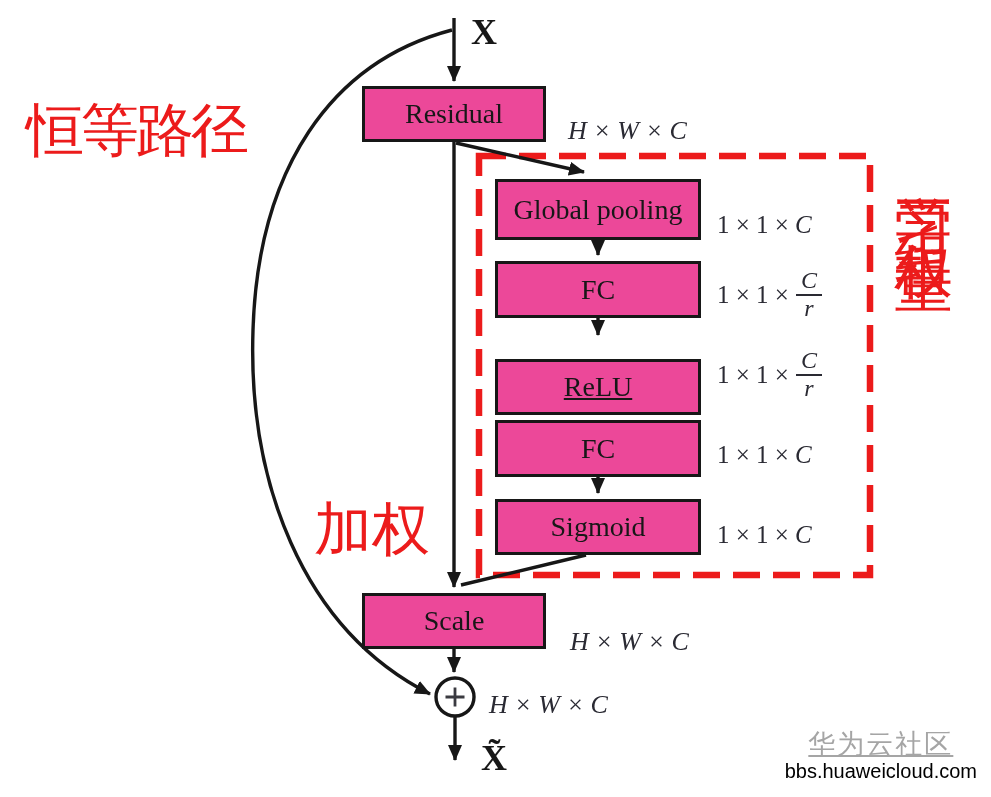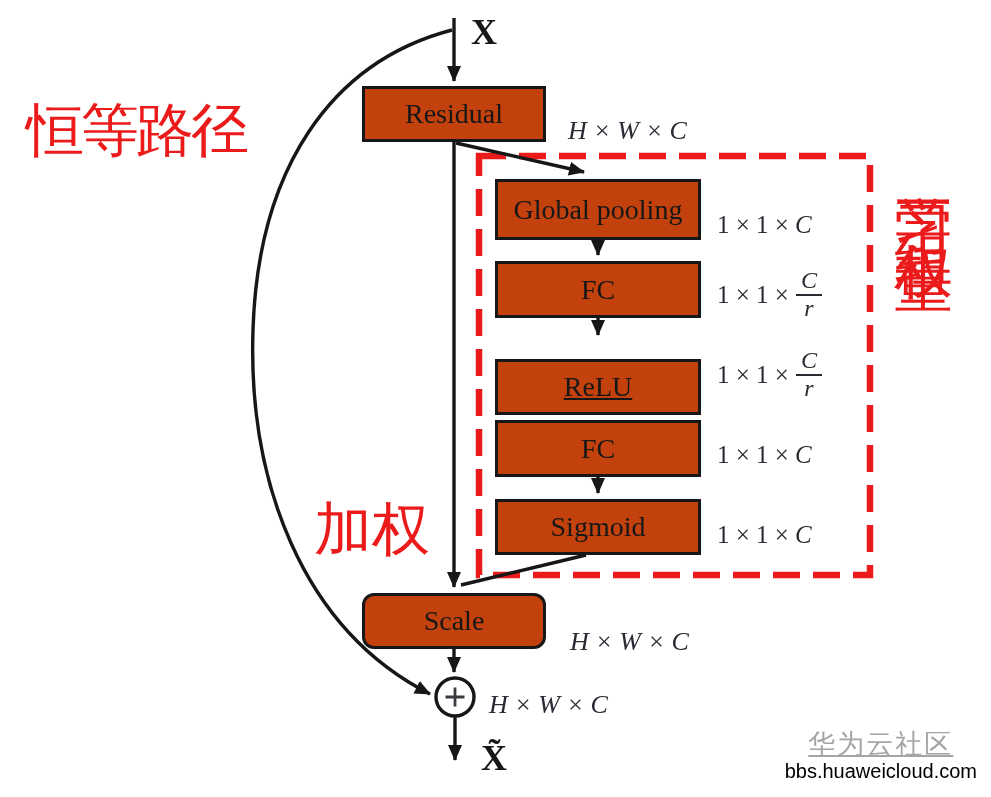--- a/index.html
+++ b/index.html
@@ -10,37 +10,37 @@
     background: #ffffff;
     overflow: hidden;
     font-family: "Liberation Serif", serif;
   }
   .layer-svg { position: absolute; left: 0; top: 0; width: 991px; height: 797px; }
 
   
   .dbox {
     position: absolute;
     box-sizing: border-box;
-    background: #c2410c;
+    background: #ec4899;
     border: 3.6px solid #171717;
     display: flex;
     align-items: center;
     justify-content: center;
     color: #171717;
     font-size: 28px;
     font-family: "Liberation Serif", serif;
     white-space: nowrap;
   }
   .box-residual { left: 362px; top: 86px;  width: 184px; height: 56px; }
   .box-gp       { left: 495px; top: 179px; width: 206px; height: 61px; }
   .box-fc1      { left: 495px; top: 261px; width: 206px; height: 57px; }
   .box-relu     { left: 495px; top: 359px; width: 206px; height: 56px; text-decoration: underline; }
   .box-fc2      { left: 495px; top: 420px; width: 206px; height: 57px; }
   .box-sigmoid  { left: 495px; top: 499px; width: 206px; height: 56px; }
-  .box-scale    { left: 362px; top: 593px; width: 184px; height: 56px; border-radius: 12px; }
+  .box-scale    { left: 362px; top: 593px; width: 184px; height: 56px; }
 
   
   .io-label {
     position: absolute;
     color: #171717;
     font-weight: bold;
     font-size: 36px;
     font-family: "Liberation Serif", serif;
     line-height: 1;
   }

